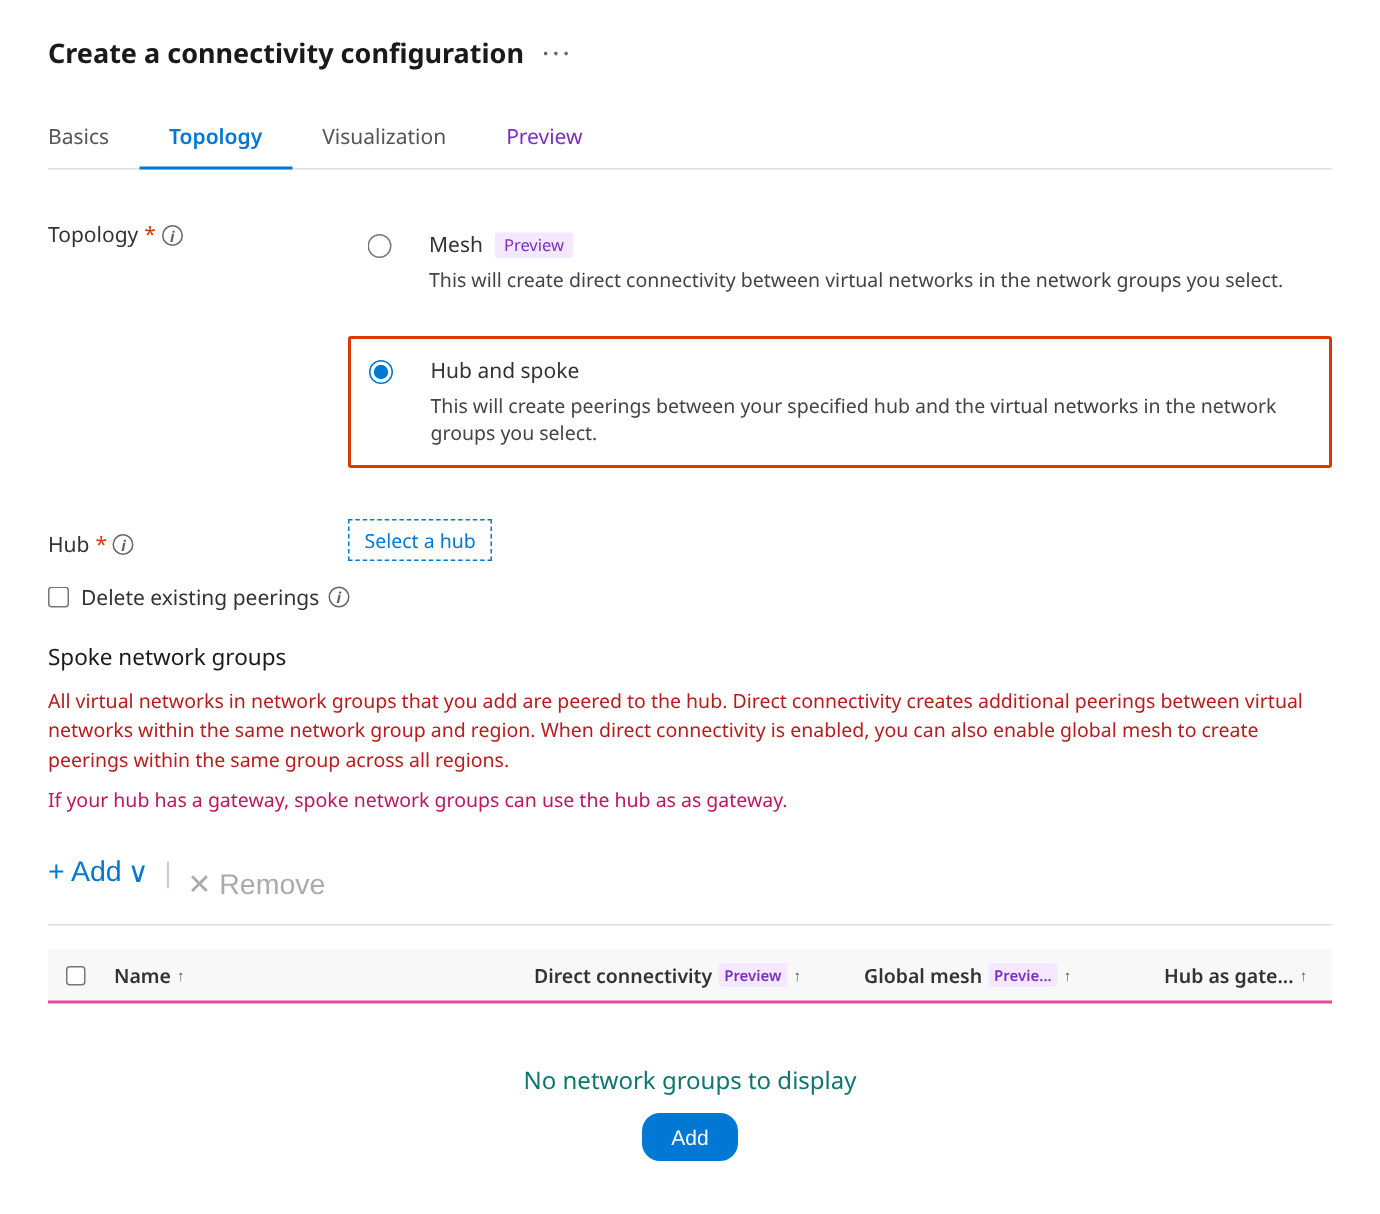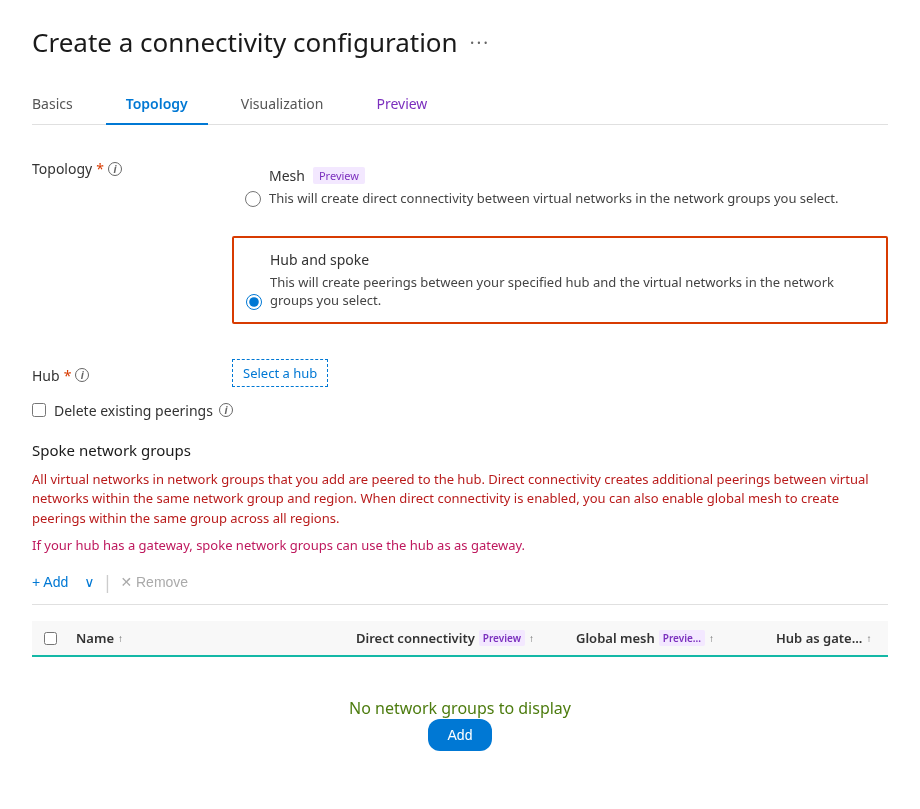--- a/index.html
+++ b/index.html
@@ -13,38 +13,38 @@
     }
 
     .page-header {
       display: flex;
       align-items: center;
       gap: 12px;
       margin-bottom: 24px;
     }
 
     .page-title {
-      font-size: 26px;
-      font-weight: 400;
+      font-size: 18px;
+      font-weight: 700;
       color: #1a1a1a;
     }
 
     .more-icon {
       color: #666;
       font-size: 18px;
       cursor: pointer;
       letter-spacing: 2px;
     }
 
     
     .tabs {
       display: flex;
       border-bottom: 1px solid #e0e0e0;
       margin-bottom: 28px;
-      gap: 13px;
+      gap: 0;
     }
 
     .tab {
       padding: 10px 20px;
       cursor: pointer;
       font-size: 14px;
       color: #555;
       border-bottom: 2px solid transparent;
       margin-bottom: -1px;
       white-space: nowrap;
@@ -103,22 +103,22 @@
       font-weight: bold;
     }
 
     .form-control {
       flex: 1;
     }
 
     
     .radio-option {
       display: flex;
-      align-items: flex-end;
-      gap: 8px;
+      align-items: flex-start;
+      gap: 25px;
       margin-bottom: 16px;
       padding: 12px;
       border: 1px solid transparent;
       border-radius: 2px;
     }
 
     .radio-option.selected {
       border: 2px solid #d83b01;
     }
 
@@ -226,45 +226,46 @@
       align-items: center;
       gap: 8px;
       margin-bottom: 16px;
       border-bottom: 1px solid #e0e0e0;
       padding-bottom: 10px;
     }
 
     .toolbar-btn {
       display: flex;
       align-items: center;
-      gap: 16px;
+      gap: 4px;
       background: none;
       border: none;
       cursor: pointer;
-      font-size: 14px;
+      font-size: 19px;
       color: #0078d4;
       padding: 4px 0;
     }
 
     .toolbar-sep {
       color: #ccc;
       font-size: 18px;
       user-select: none;
     }
 
     .toolbar-btn.disabled {
       color: #aaa;
       cursor: default;
+      margin-top: 16px;
     }
 
     
     .table-header {
       display: grid;
       grid-template-columns: 36px 1fr 220px 200px 120px;
-      border-bottom: 2px solid #14b8a6;
+      border-bottom: 2px solid #ec4899;
       padding: 8px 0;
       background: #f8f8f8;
     }
 
     .th {
       font-size: 13px;
       font-weight: 600;
       color: #333;
       display: flex;
       align-items: center;
@@ -287,22 +288,22 @@
 
     
     .empty-state {
       text-align: center;
       padding: 40px 0 20px;
     }
 
     .empty-title {
       font-size: 16px;
       font-weight: 400;
-      color: #4d7c0f;
-      margin-bottom: 0;
+      color: #0f766e;
+      margin-bottom: 11px;
     }
 
     .empty-desc {
       font-size: 13px;
       color: #555;
       margin-bottom: 20px;
     }
 
     .add-btn {
       background: #0078d4;

